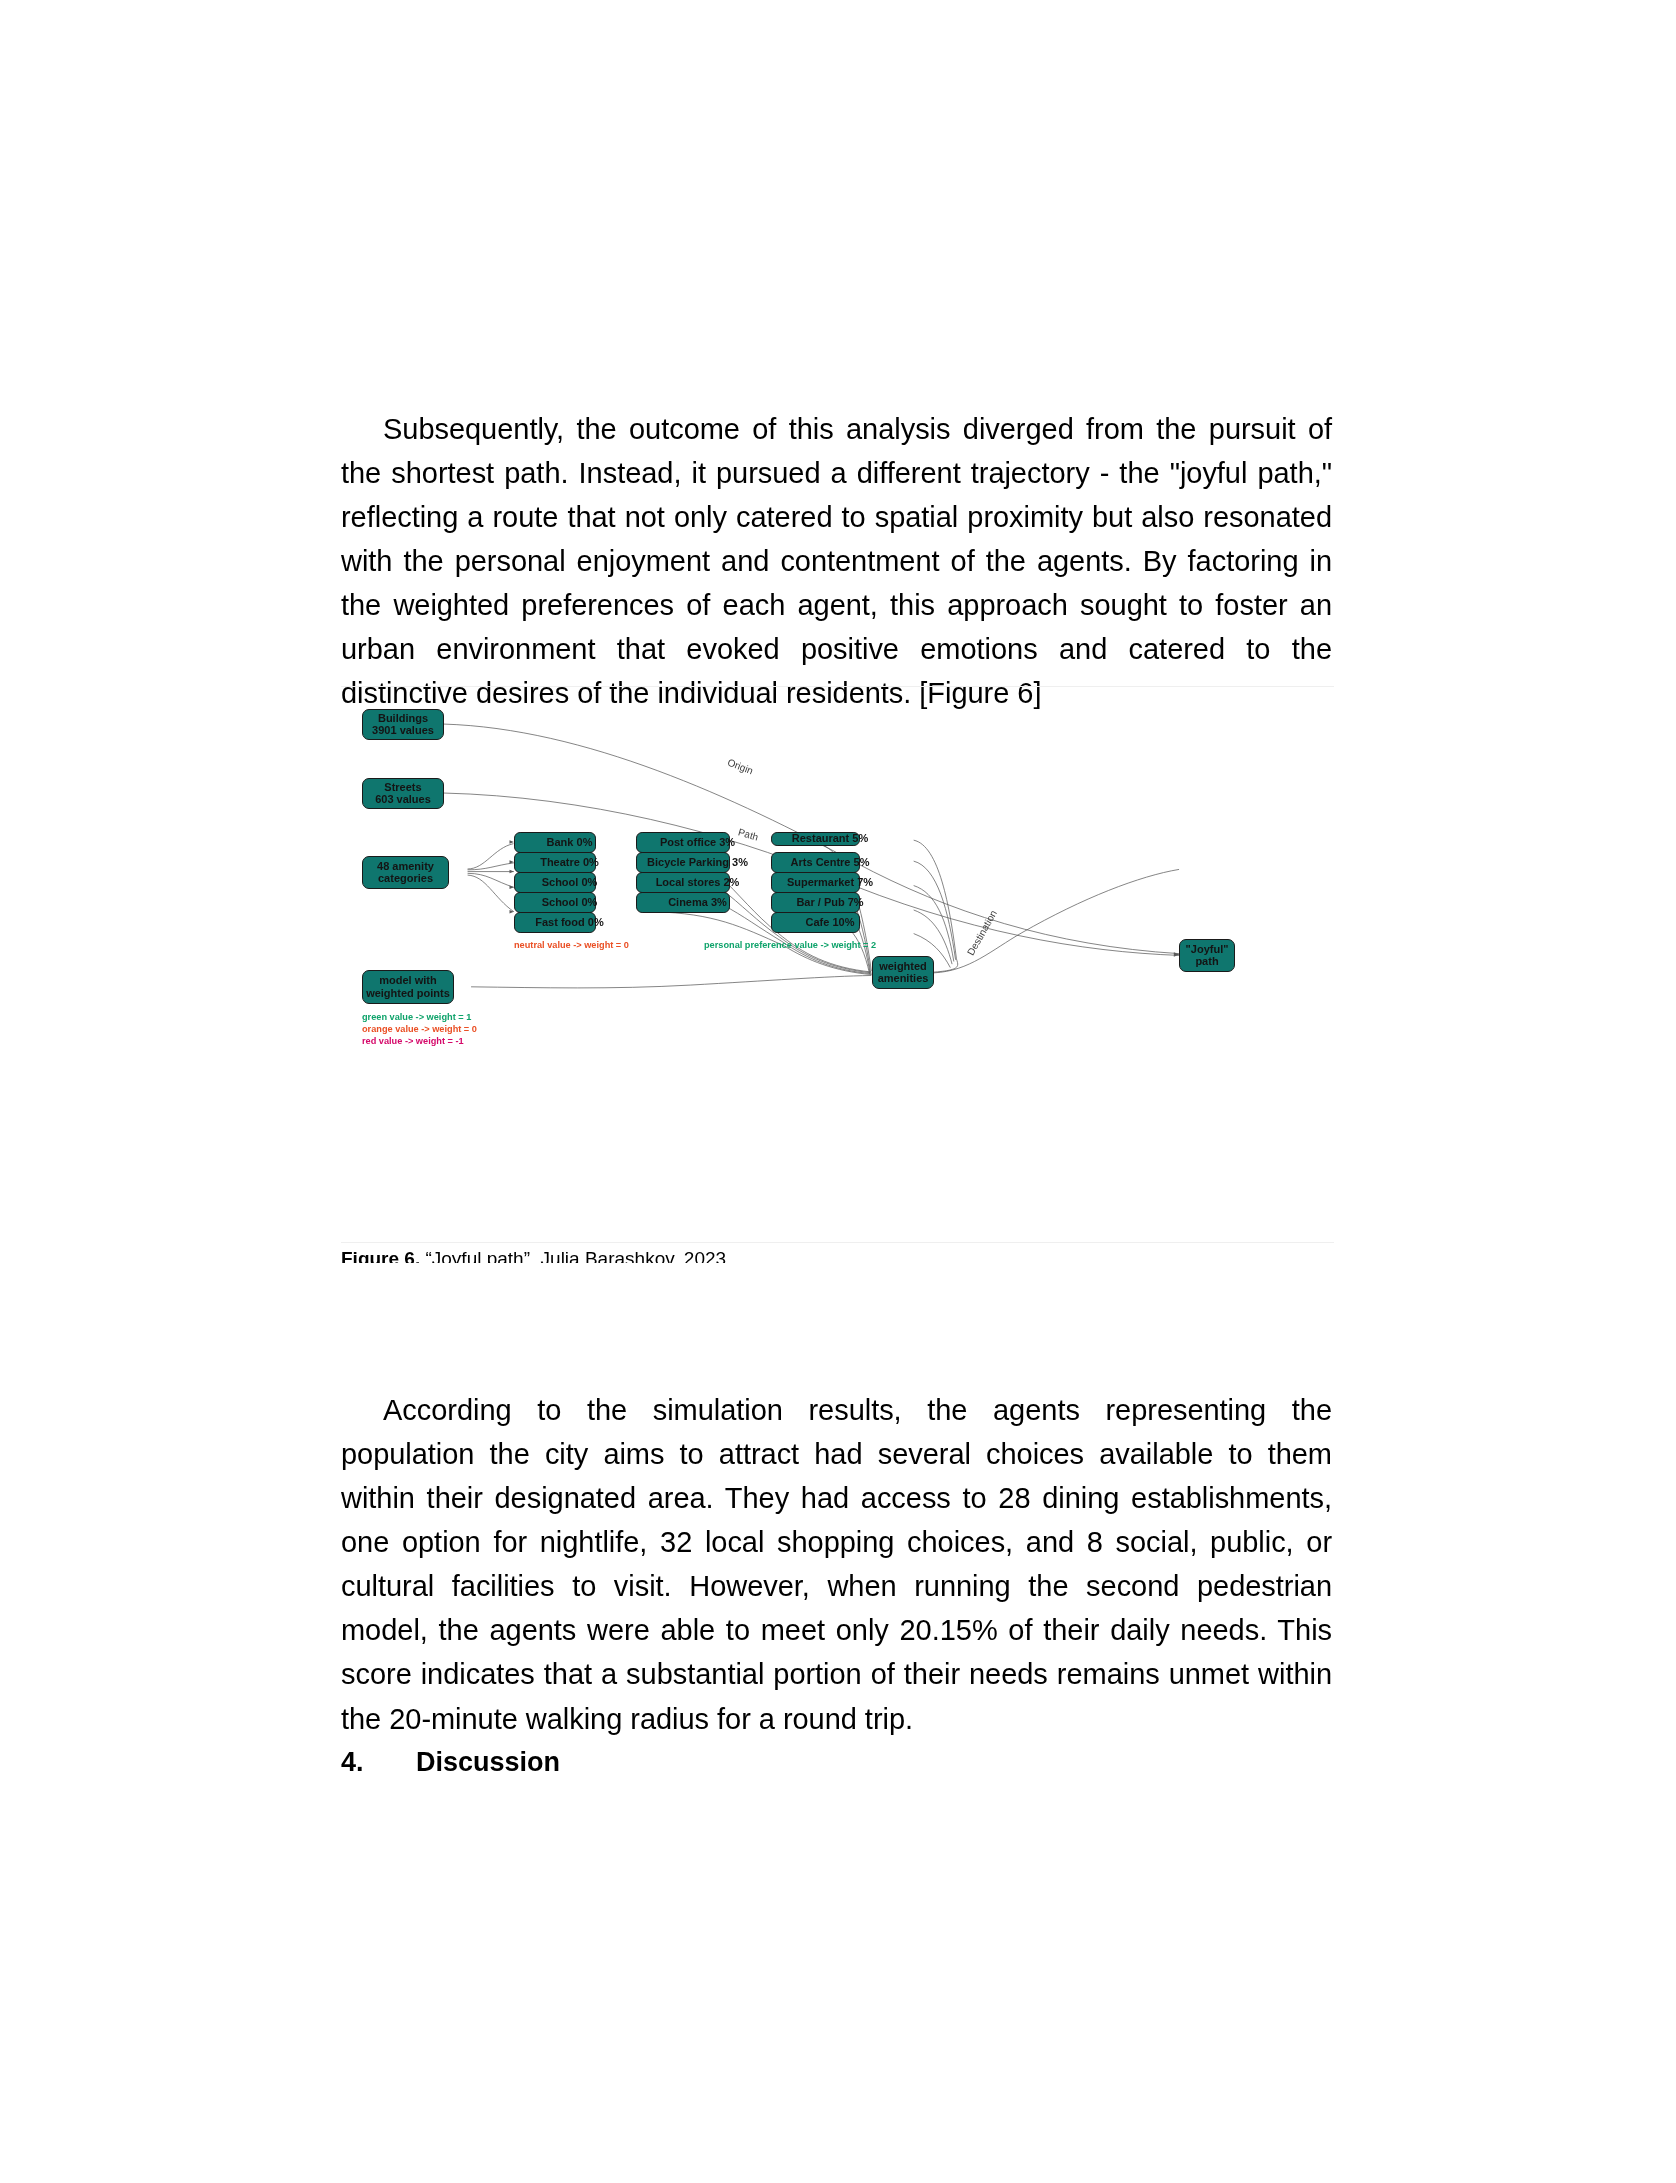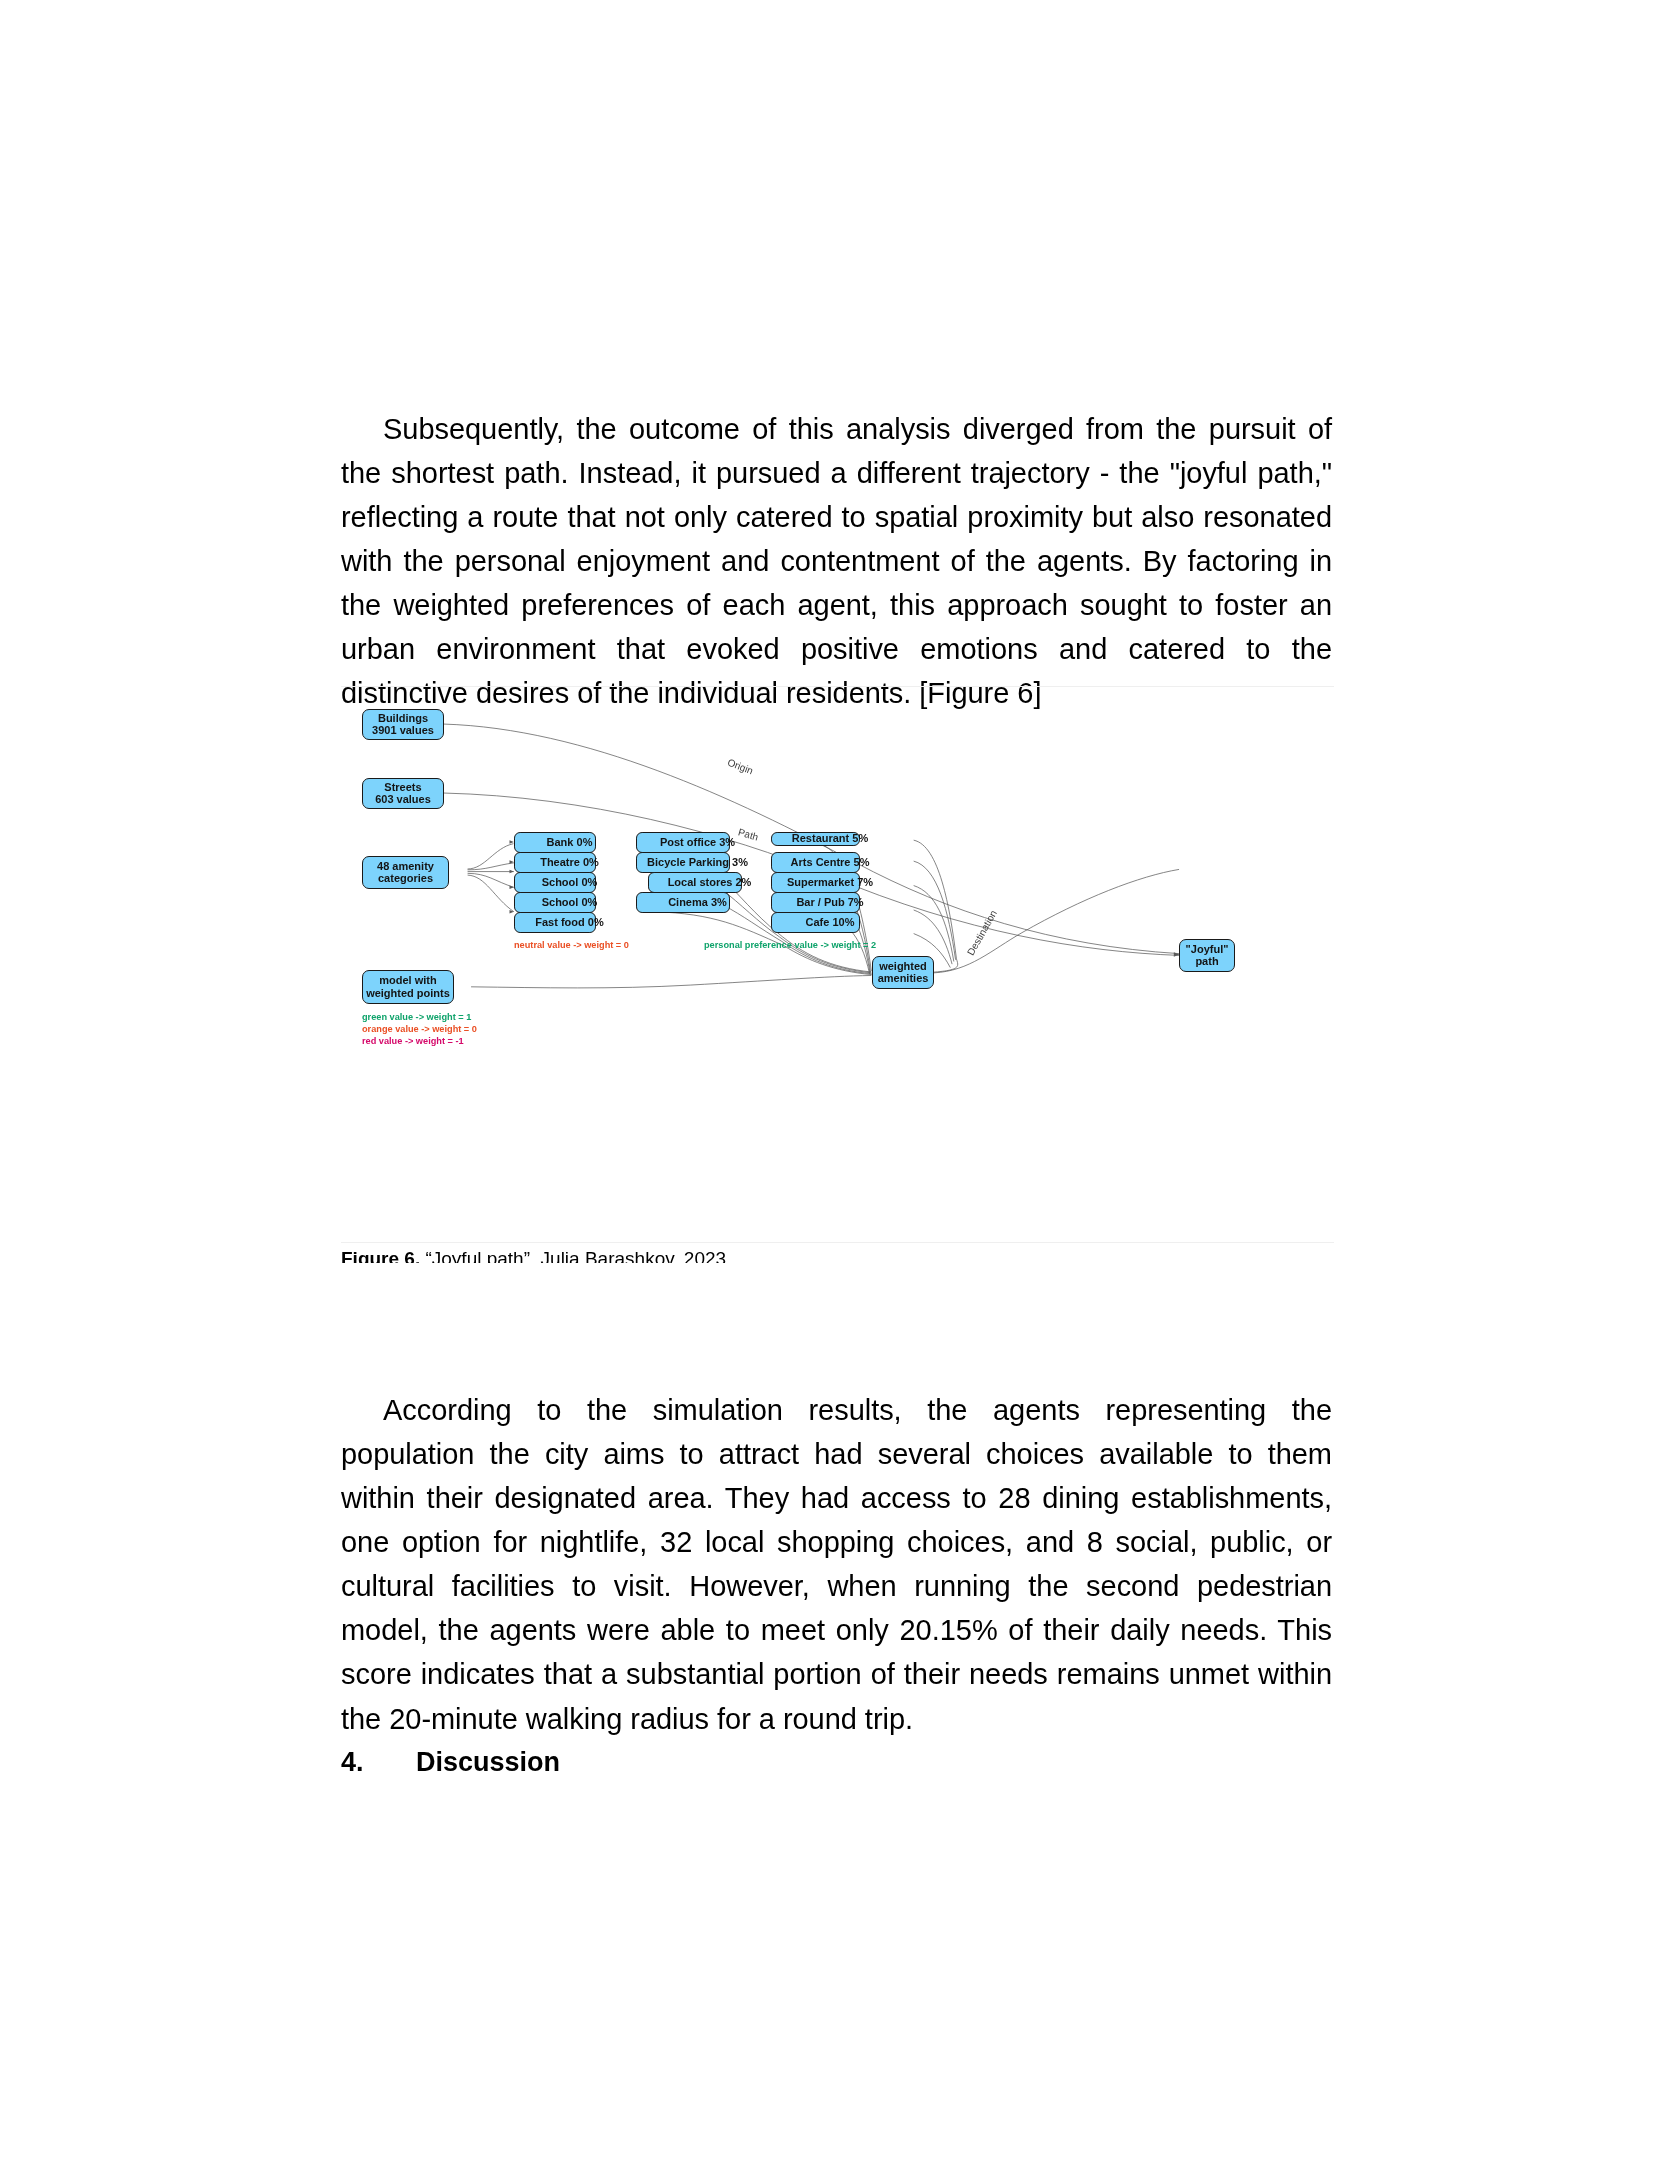--- a/index.html
+++ b/index.html
@@ -79,21 +79,21 @@
     width: 993px;
     height: 554px;
   }
   .diagram svg { position: absolute; left: 0; top: 0; }
 
   .node {
     position: absolute;
     box-sizing: border-box;
     border: 1.1px solid #1a1a1a;
     border-radius: 7px;
-    background: #7dd3fc;
+    background: #0f766e;
     display: flex;
     flex-direction: column;
     align-items: center;
     justify-content: center;
     color: #141414;
     text-align: center;
     line-height: 1.14;
     font-family: "Liberation Sans", sans-serif;
   }
   .node .ln1 { font-weight: bold; font-size: 11px; }
@@ -227,21 +227,21 @@
       <div class="node pill" style="left:173px; top:224px; width:82px; height:21px;">
         <span class="ln1">Fast food 0%</span>
       </div>
 
       <div class="node pill" style="left:295px; top:144px; width:94px; height:21px;">
         <span class="ln1">Post office 3%</span>
       </div>
       <div class="node pill" style="left:295px; top:164px; width:94px; height:21px;">
         <span class="ln1">Bicycle Parking 3%</span>
       </div>
-      <div class="node pill" style="left:307px; top:184px; width:94px; height:21px;">
+      <div class="node pill" style="left:295px; top:184px; width:94px; height:21px;">
         <span class="ln1">Local stores 2%</span>
       </div>
       <div class="node pill" style="left:295px; top:204px; width:94px; height:21px;">
         <span class="ln1">Cinema 3%</span>
       </div>
 
       <div class="node pill" style="left:430px; top:144px; width:89px; height:14px;">
         <span class="ln1">Restaurant 5%</span>
       </div>
       <div class="node pill" style="left:430px; top:164px; width:89px; height:21px;">

